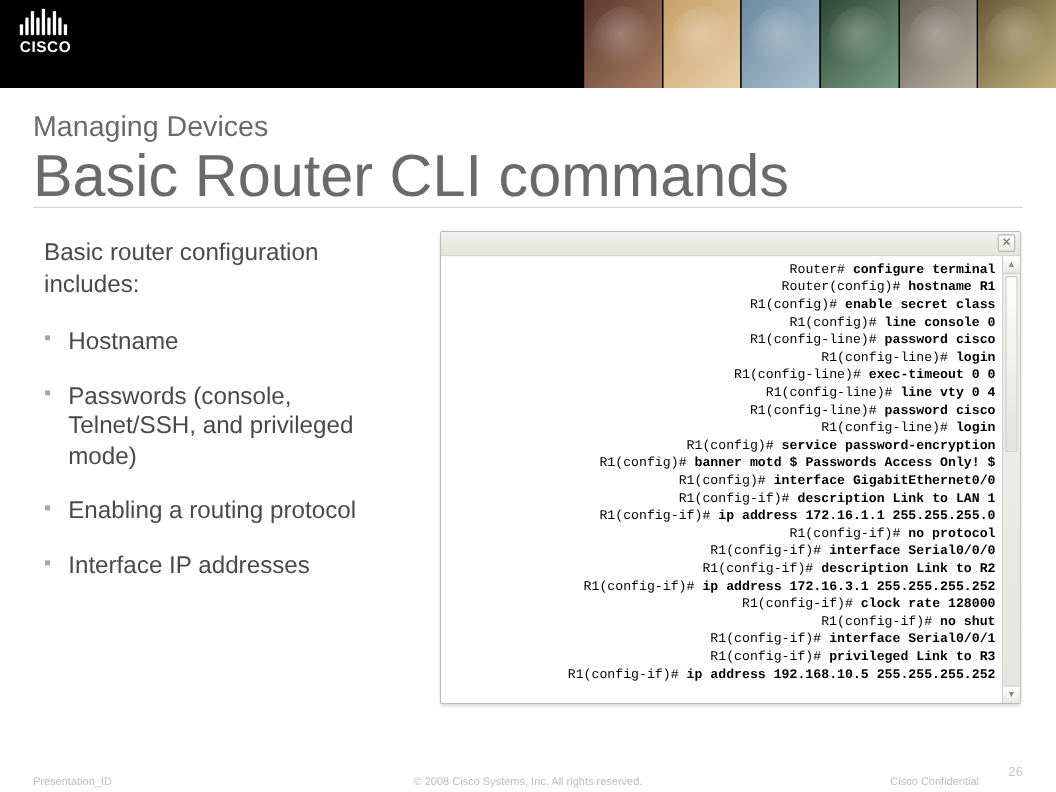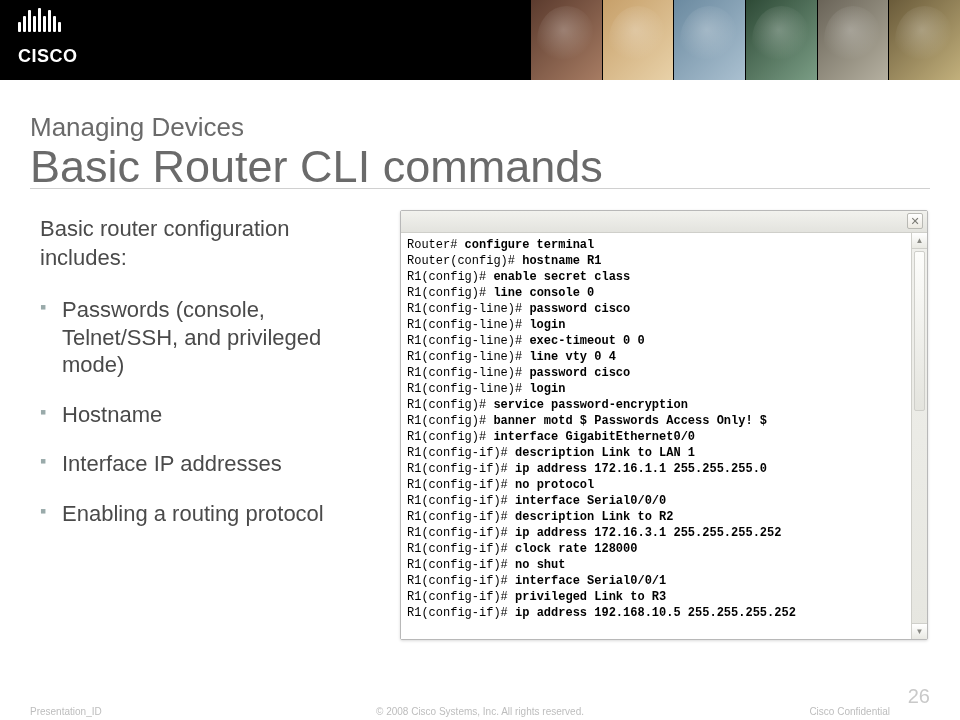--- a/index.html
+++ b/index.html
@@ -11,54 +11,54 @@
   .logo .bars span { display:inline-block; width:3px; background:#fff; margin-right:2px; border-radius:1px; vertical-align:bottom;}
   .logo .bars span:nth-child(1){height:10px}
   .logo .bars span:nth-child(2){height:16px}
   .logo .bars span:nth-child(3){height:22px}
   .logo .bars span:nth-child(4){height:16px}
   .logo .bars span:nth-child(5){height:24px}
   .logo .bars span:nth-child(6){height:16px}
   .logo .bars span:nth-child(7){height:22px}
   .logo .bars span:nth-child(8){height:16px}
   .logo .bars span:nth-child(9){height:10px}
-  .logo .wordmark { font-size: 18px; font-weight: bold; letter-spacing: .5px; display:block; margin-top:14px;}
+  .logo .wordmark { font-size: 14px; font-weight: bold; letter-spacing: .5px; display:block; margin-top:2px;}
   .photostrip { position:absolute; top:0; right:0; height:80px; width:430px; display:flex; }
   .photostrip .ph { flex:1; background:linear-gradient(135deg,#7a6a58,#bfae95); border-left:1px solid #000; position:relative; overflow:hidden;}
   .photostrip .ph::after{content:'';position:absolute;inset:6px;border-radius:50% 50% 45% 45%;background:radial-gradient(circle at 45% 35%, rgba(255,255,255,.25), transparent 55%);}
   .photostrip .ph:nth-child(1){background:linear-gradient(135deg,#5b3b2e,#a77c63);}
   .photostrip .ph:nth-child(2){background:linear-gradient(135deg,#c7a06a,#e8d1a8);}
   .photostrip .ph:nth-child(3){background:linear-gradient(135deg,#6b8aa0,#aac0d0);}
   .photostrip .ph:nth-child(4){background:linear-gradient(135deg,#2e4a36,#7a9d85);}
   .photostrip .ph:nth-child(5){background:linear-gradient(135deg,#6a6458,#b5b0a0);}
   .photostrip .ph:nth-child(6){background:linear-gradient(135deg,#6a5b3a,#c2b07c);}
-  .heading-block { position:absolute; top:112px; left:30px; right:30px; }
+  .heading-block { position:absolute; top:100px; left:30px; right:30px; }
   .overline { color:#6a6a6a; font-size:26px; font-weight:400; }
-  .title { color:#6a6a6a; font-size:45px; font-weight:400; margin-top:-2px;}
+  .title { color:#6a6a6a; font-size:54px; font-weight:400; margin-top:-2px;}
   .hr { position:absolute; top:188px; left:30px; right:30px; height:1px; background:#d0d0d0;}
   .body-left { position:absolute; top:215px; left:40px; width:340px; color:#4a4a4a;}
   .lead { font-size:22px; line-height:1.3; margin-bottom:24px;}
   ul.bullets { list-style:none; }
   ul.bullets li { position:relative; padding-left:22px; font-size:22px; line-height:1.25; margin-bottom:22px;}
   ul.bullets li::before { content:'\25AA'; color:#9aa; position:absolute; left:0; top:0; font-size:18px;}
   .terminal-wrap { position:absolute; top:210px; left:400px; width:528px; height:430px; border:1px solid #b8b8b8; background:#f7f7f5; border-radius:2px; box-shadow:0 1px 3px rgba(0,0,0,.15);}
   .terminal-titlebar { height:22px; background:linear-gradient(#f2f2ee,#e3e3de); border-bottom:1px solid #cfcfca; position:relative;}
   .terminal-close { position:absolute; right:4px; top:2px; width:16px; height:16px; border:1px solid #b9b9b4; background:linear-gradient(#fff,#ece9e1); border-radius:2px; font-size:11px; line-height:14px; text-align:center; color:#7a7a74;}
-  .terminal-body { position:absolute; top:22px; bottom:0; left:0; right:16px; background:#fff; overflow:hidden; font-family:"Courier New",monospace; font-size:12px; line-height:16px; color:#000; padding:4px 6px;}
+  .terminal-body { position:absolute; top:22px; bottom:0; left:0; right:16px; background:#fff; overflow:hidden; font-family:"Courier New",monospace; font-size:12px; line-height:16px; color:#000; padding:4px 6px;text-align:right;}
   .terminal-body .line { white-space:pre; }
   .terminal-body .line b { font-weight:bold; }
   .scrollbar { position:absolute; top:22px; right:0; bottom:0; width:16px; background:linear-gradient(#f0f0ec,#e6e6e0); border-left:1px solid #cfcfca;}
   .scrollbar .arrow { height:16px; border-bottom:1px solid #cfcfca; background:linear-gradient(#fff,#e9e9e3); text-align:center; font-size:8px; line-height:16px; color:#8a8a84;}
   .scrollbar .arrow.down { position:absolute; bottom:0; left:0; right:0; border-top:1px solid #cfcfca; border-bottom:none;}
   .scrollbar .thumb { position:absolute; left:2px; right:2px; top:18px; height:160px; background:linear-gradient(#fdfdfb,#e4e4de); border:1px solid #cfcfca; border-radius:2px;}
   .footer { position:absolute; bottom:14px; left:30px; right:30px; color:#bdbdbd; font-size:10px;}
   .footer .left { position:absolute; left:0; }
   .footer .center { position:absolute; left:0; right:0; text-align:center;}
   .footer .right { position:absolute; right:40px; }
-  .footer .pnum { position:absolute; right:0; bottom:-2px; font-size:20px; color:#c9c9c9;}
+  .footer .pnum { position:absolute; right:0; bottom:-2px; font-size:12px; color:#c9c9c9;}
 </style>
 </head>
 <body>
 <div class="slide">
 
   <div class="topband">
     <div class="logo">
       <span class="bars">
         <span></span><span></span><span></span><span></span><span></span><span></span><span></span><span></span><span></span>
       </span>
@@ -76,24 +76,24 @@
 
   <div class="heading-block">
     <div class="overline">Managing Devices</div>
     <div class="title">Basic Router CLI commands</div>
   </div>
   <div class="hr"></div>
 
   <div class="body-left">
     <div class="lead">Basic router configuration includes:</div>
     <ul class="bullets">
+      <li>Hostname</li>
       <li>Passwords (console, Telnet/SSH, and privileged mode)</li>
-      <li>Hostname</li>
+      <li>Enabling a routing protocol</li>
       <li>Interface IP addresses</li>
-      <li>Enabling a routing protocol</li>
     </ul>
   </div>
 
   <div class="terminal-wrap">
     <div class="terminal-titlebar">
       <div class="terminal-close">✕</div>
     </div>
     <div class="terminal-body" id="terminal-body">
         <div class="line">Router# <b>configure terminal</b></div>
         <div class="line">Router(config)# <b>hostname R1</b></div>

